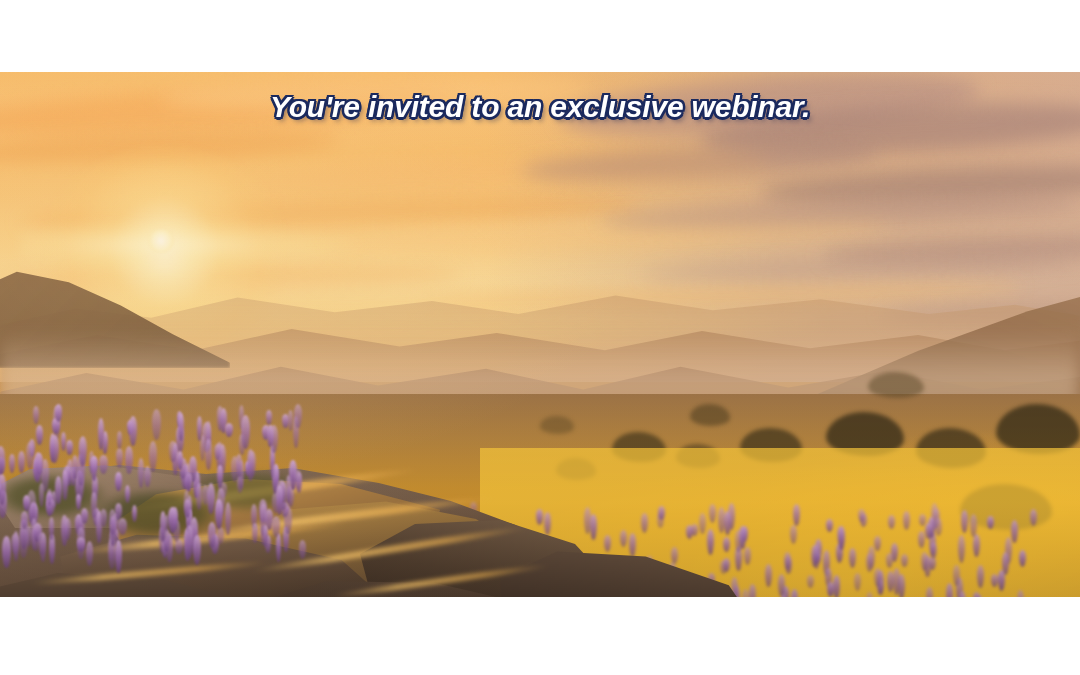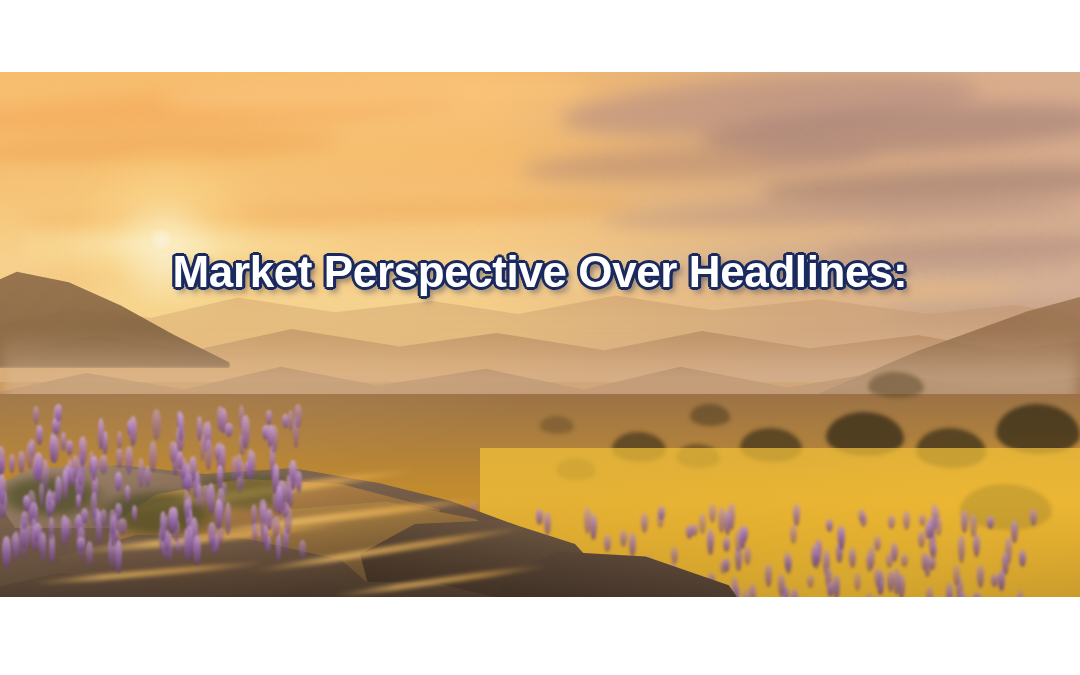--- a/index.html
+++ b/index.html
@@ -660,17 +660,17 @@
         <span style="left: 289.8px; top: 83.2px; width: 7px; height: 30px; opacity: 0.86;"></span>
         <span style="left: 104.8px; top: 53.9px; width: 6.2px; height: 25.6px; opacity: 0.92;"></span>
         <span style="left: 34.5px; top: 108.5px; width: 7.9px; height: 18.5px; opacity: 0.75;"></span>
         <span style="left: 142.7px; top: 14px; width: 8.3px; height: 29.6px; opacity: 0.86;"></span>
         <span style="left: 163.2px; top: 39px; width: 8.1px; height: 31.4px; opacity: 0.63;"></span>
       </div>
 
     <div class="grade"></div>
 
     <div class="textblock">
-      <h1 class="headline line1">Market Perspective Over Headlines:</h1>
+      <p class="subhead">You're invited to an exclusive webinar.</p>
     </div>
 
   </div>
 </div>
 
 </body></html>

